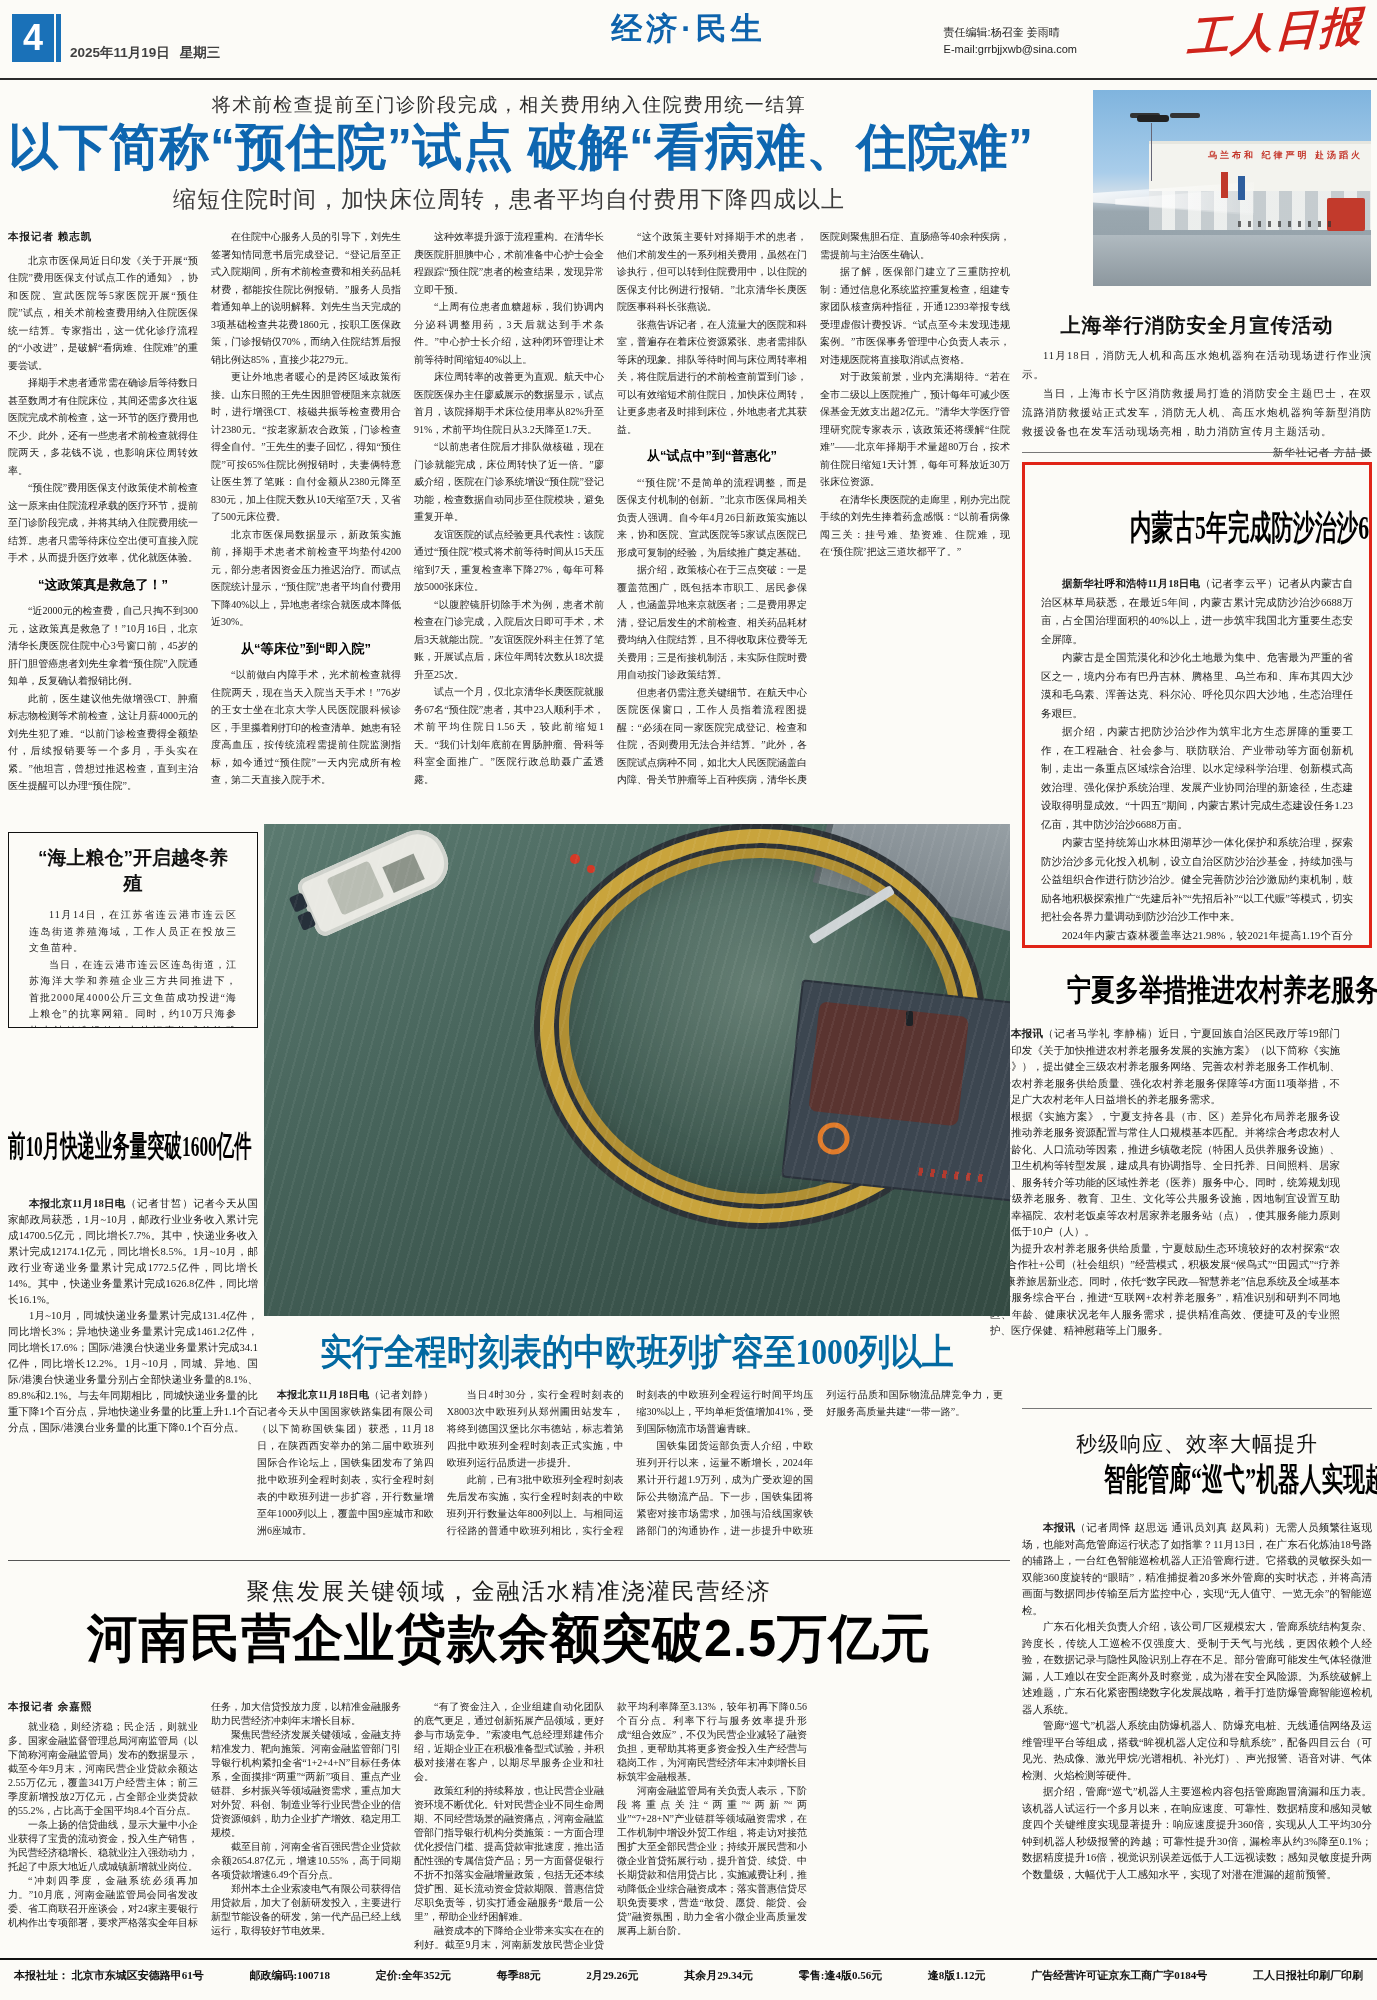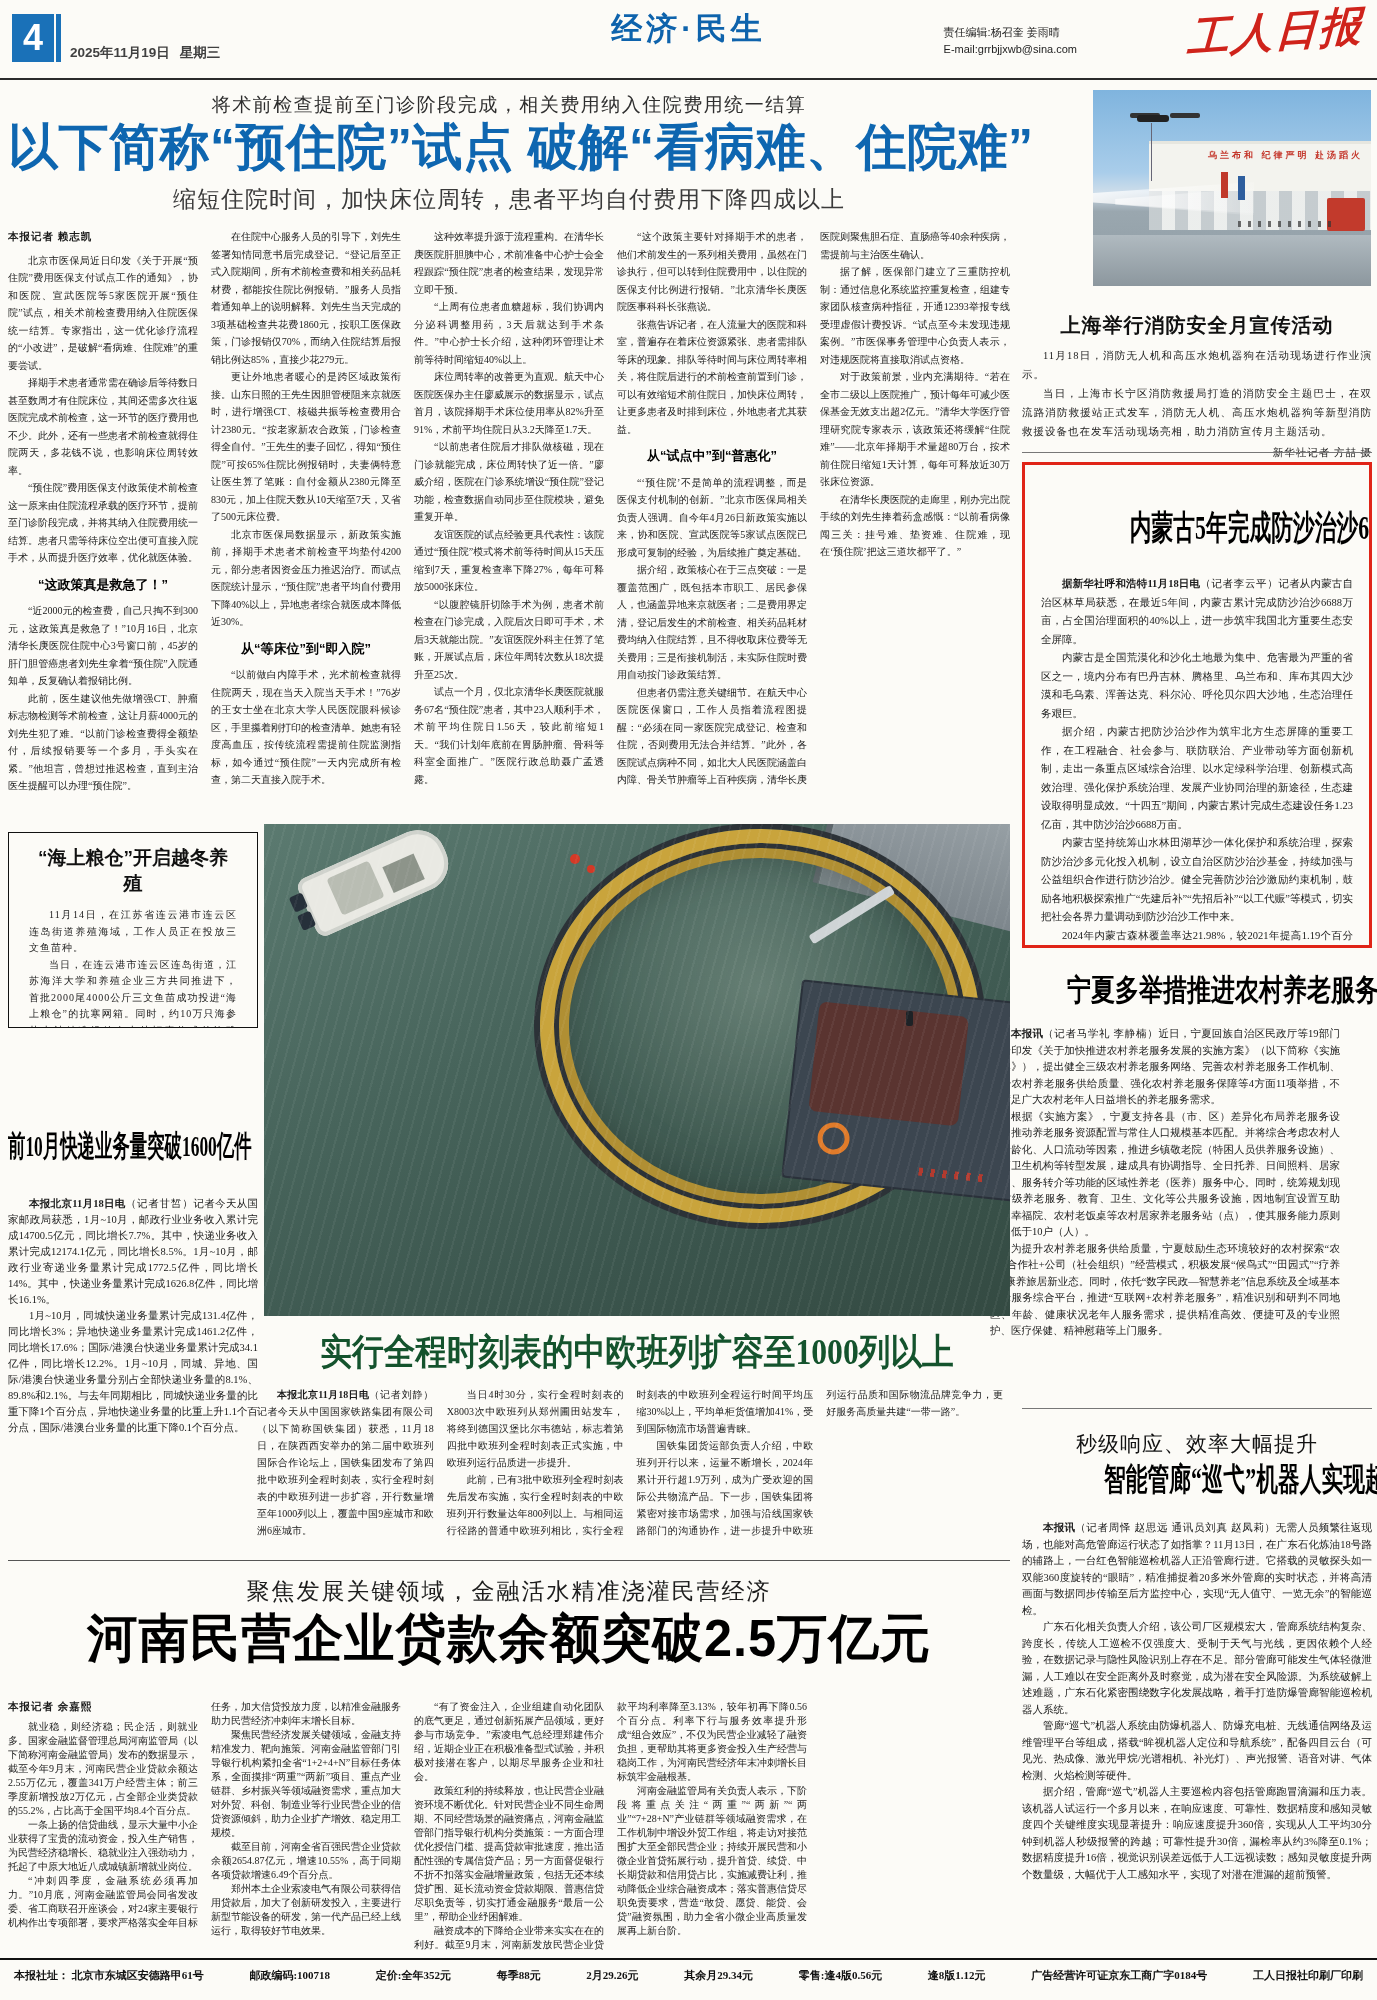--- a/index.html
+++ b/index.html
@@ -119,21 +119,21 @@
   .life-ring{position:absolute;left:30px;bottom:26px;width:22px;height:22px;border-radius:50%;
            border:5px solid #e07b2a;background:transparent;}
   .barge-crew{position:absolute;right:26px;bottom:14px;width:70px;height:8px;opacity:.9;
            background:repeating-linear-gradient(90deg,#c0392b 0 4px,transparent 4px 12px);}
   .dock{position:absolute;right:-4%;top:-7%;width:210px;height:120px;transform:rotate(14deg);
            background:linear-gradient(#9aa3a8,#7d868c);border-left:6px solid #5f676d;}
   .buoy-a{position:absolute;left:41%;top:6%;width:10px;height:10px;border-radius:50%;background:#d43926;
            box-shadow:16px 10px 0 -1px #d43926;}
   .ring-person{position:absolute;left:86%;top:38%;width:7px;height:15px;background:#1d2226;border-radius:2px;}
   
-  .train-headline{left:264px;top:1328px;width:746px;font-weight:900;font-size:36px;color:#14532d;}
+  .train-headline{left:264px;top:1328px;width:746px;font-weight:900;font-size:36px;color:#0369a1;}
   .train-flow{left:257px;top:1386px;width:746px;height:168px;column-count:4;column-gap:13px;
            font-size:10px;line-height:17px;}
   .main-divider{left:8px;top:1560px;width:1002px;height:0;border-top:1px solid #555;}
   
   .henan-kicker{left:8px;top:1576px;width:1002px;font-family:"Liberation Sans",sans-serif;
            font-size:23px;color:#1d1d1d;letter-spacing:2px;}
   .henan-headline{left:8px;top:1604px;width:1002px;font-family:"Liberation Sans",sans-serif;
            font-weight:900;font-size:52px;color:#000;letter-spacing:1px;}
   .henan-flow{left:8px;top:1700px;width:1002px;height:252px;column-count:5;column-gap:13px;
            font-size:10px;line-height:14px;}

